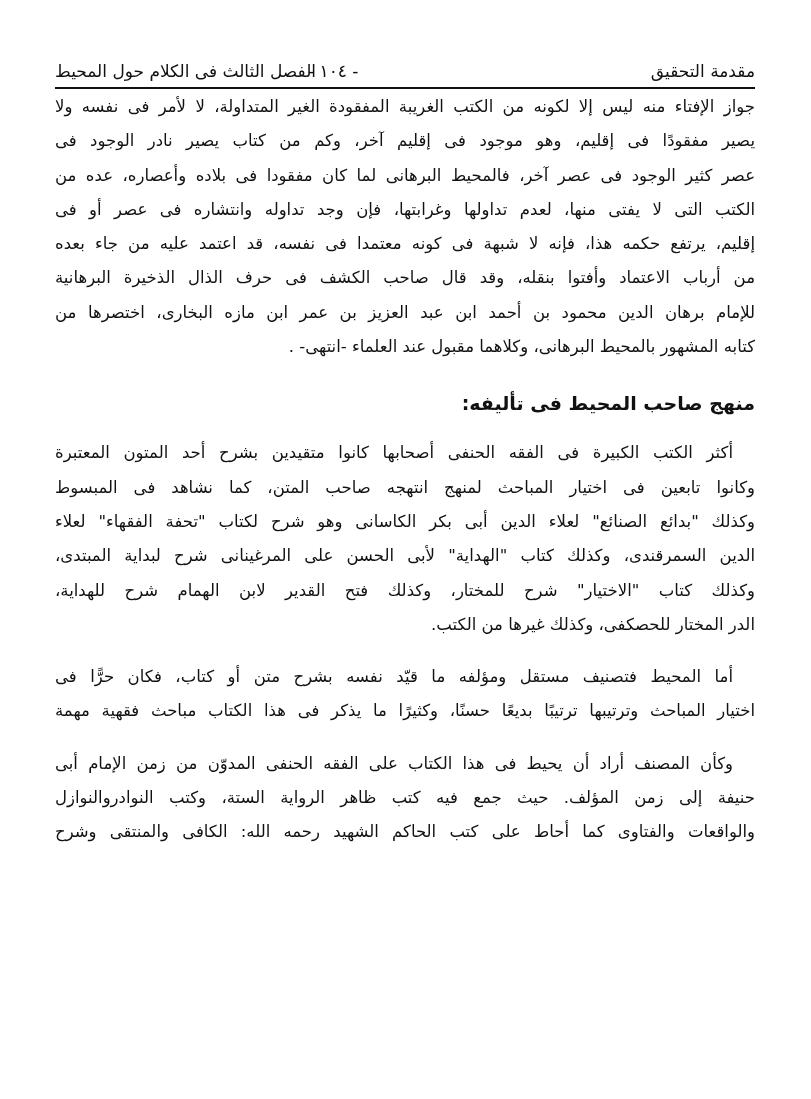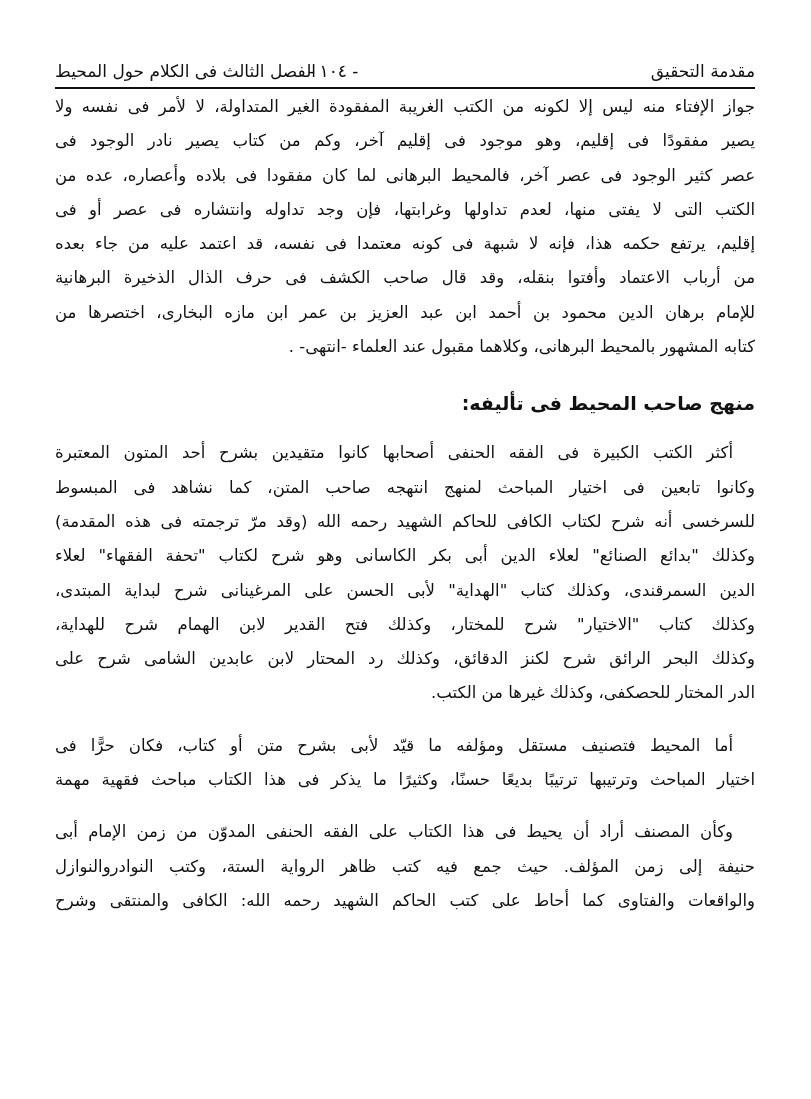--- a/index.html
+++ b/index.html
@@ -104,31 +104,29 @@
       <div class="line">من أرباب الاعتماد وأفتوا بنقله، وقد قال صاحب الكشف فى حرف الذال الذخيرة البرهانية</div>
       <div class="line">للإمام برهان الدين محمود بن أحمد ابن عبد العزيز بن عمر ابن مازه البخارى، اختصرها من</div>
       <div class="line last">كتابه المشهور بالمحيط البرهانى، وكلاهما مقبول عند العلماء -انتهى- .</div>
     </div>
 
     <div class="heading">منهج صاحب المحيط فى تأليفه:</div>
 
     <div>
       <div class="line indent">أكثر الكتب الكبيرة فى الفقه الحنفى أصحابها كانوا متقيدين بشرح أحد المتون المعتبرة</div>
       <div class="line">وكانوا تابعين فى اختيار المباحث لمنهج انتهجه صاحب المتن، كما نشاهد فى المبسوط</div>
-      <div class="line">للسرخسى أنه شرح لكتاب الكافى للحاكم الشهيد رحمه الله (وقد مرّ ترجمته فى هذه المقدمة)</div>
       <div class="line">وكذلك "بدائع الصنائع" لعلاء الدين أبى بكر الكاسانى وهو شرح لكتاب "تحفة الفقهاء" لعلاء</div>
       <div class="line">الدين السمرقندى، وكذلك كتاب "الهداية" لأبى الحسن على المرغينانى شرح لبداية المبتدى،</div>
       <div class="line">وكذلك كتاب "الاختيار" شرح للمختار، وكذلك فتح القدير لابن الهمام شرح للهداية،</div>
-      <div class="line">وكذلك البحر الرائق شرح لكنز الدقائق، وكذلك رد المحتار لابن عابدين الشامى شرح على</div>
       <div class="line last">الدر المختار للحصكفى، وكذلك غيرها من الكتب.</div>
     </div>
 
 
     <div>
-      <div class="line indent">أما المحيط فتصنيف مستقل ومؤلفه ما قيّد لأبى بشرح متن أو كتاب، فكان حرًّا فى</div>
+      <div class="line indent">أما المحيط فتصنيف مستقل ومؤلفه ما قيّد نفسه بشرح متن أو كتاب، فكان حرًّا فى</div>
       <div class="line">اختيار المباحث وترتيبها ترتيبًا بديعًا حسنًا، وكثيرًا ما يذكر فى هذا الكتاب مباحث فقهية مهمة</div>
     </div>
 
     <div>
       <div class="line indent">وكأن المصنف أراد أن يحيط فى هذا الكتاب على الفقه الحنفى المدوّن من زمن الإمام أبى</div>
       <div class="line">حنيفة إلى زمن المؤلف. حيث جمع فيه كتب ظاهر الرواية الستة، وكتب النوادروالنوازل</div>
       <div class="line">والواقعات والفتاوى كما أحاط على كتب الحاكم الشهيد رحمه الله: الكافى والمنتقى وشرح</div>
     </div>
 
   </div>

